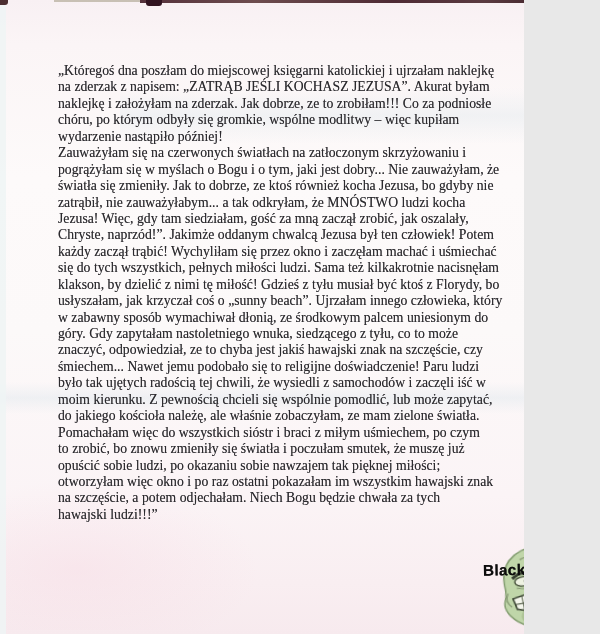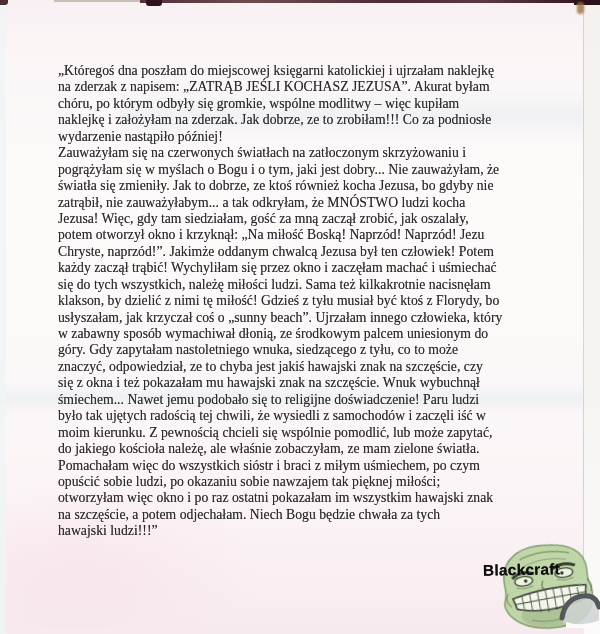--- a/index.html
+++ b/index.html
@@ -1,17 +1,17 @@
 <!DOCTYPE html>
 <html><head>
 <meta charset="utf-8">
 <style>
   html,body { margin:0; padding:0; background:#e8e8e8; }
   .scan {
-    position:relative; width:600px; height:634px; overflow:hidden;
+    position:relative; width:524px; height:634px; overflow:hidden;
     background: linear-gradient(180deg,
       #f8f0f3 0%, #fbf5f6 7%, #fdfafa 28%, #fcf9f9 52%,
       #fbf4f6 78%, #f9eef1 92%, #f7eaee 100%);
     font-family:"Liberation Serif", serif;
   }
   .edge-left   { position:absolute; left:0; top:0; width:6px; height:634px;
                  background:#eef4f5; opacity:.85; z-index:1; }
   .edge-right-strip { position:absolute; left:584px; top:0; width:16px; height:634px;
                  background:linear-gradient(180deg,#f4f1ee 0%,#f6f4f1 60%,#fbfafa 100%); z-index:1; }
   .edge-right-line  { position:absolute; left:583px; top:6px; width:1px; height:592px;
@@ -88,43 +88,42 @@
       <path d="M27 51 L 28 65 M35 50 L 36 68 M43 49 L 44 70 M51 48 L 52 71 M59 48 L 60 70 M67 48 L 68 69 M75 49 L 76 66 M83 50 L 84 62" stroke="#39452e" stroke-width="1" fill="none" opacity=".85"></path>
       <path d="M14 47 Q 9 55 16 61" fill="none" stroke="#556744" stroke-width="1.2" opacity=".6"></path>
       <path d="M94 43 Q 100 50 96 56" fill="none" stroke="#556744" stroke-width="1.2" opacity=".6"></path>
       <path d="M34 77 Q 54 83 74 77" fill="none" stroke="#556744" stroke-width="1.2" opacity=".55"></path>
     </svg>
   </div>
 
   <div class="doc">
       <div class="line">„Któregoś dna poszłam do miejscowej księgarni katolickiej i ujrzałam naklejkę</div>
       <div class="line">na zderzak z napisem: „ZATRĄB JEŚLI KOCHASZ JEZUSA”. Akurat byłam</div>
+      <div class="line">naklejkę i założyłam na zderzak. Jak dobrze, ze to zrobiłam!!! Co za podniosłe</div>
       <div class="line">chóru, po którym odbyły się gromkie, wspólne modlitwy – więc kupiłam</div>
-      <div class="line">naklejkę i założyłam na zderzak. Jak dobrze, ze to zrobiłam!!! Co za podniosłe</div>
       <div class="line">wydarzenie nastąpiło później!</div>
       <div class="line">Zauważyłam się na czerwonych światłach na zatłoczonym skrzyżowaniu i</div>
       <div class="line">pogrążyłam się w myślach o Bogu i o tym, jaki jest dobry... Nie zauważyłam, że</div>
       <div class="line">światła się zmieniły. Jak to dobrze, ze ktoś również kocha Jezusa, bo gdyby nie</div>
       <div class="line">zatrąbił, nie zauważyłabym... a tak odkryłam, że MNÓSTWO ludzi kocha</div>
       <div class="line">Jezusa! Więc, gdy tam siedziałam, gość za mną zaczął zrobić, jak oszalały,</div>
-      <div class="line">potem otworzył okno i krzyknął: „Na miłość Boską! Naprzód! Naprzód! Jezu</div>
       <div class="line">Chryste, naprzód!”. Jakimże oddanym chwalcą Jezusa był ten człowiek! Potem</div>
       <div class="line">każdy zaczął trąbić! Wychyliłam się przez okno i zaczęłam machać i uśmiechać</div>
-      <div class="line">się do tych wszystkich, należę miłości ludzi. Sama też kilkakrotnie nacisnęłam</div>
+      <div class="line">się do tych wszystkich, pełnych miłości ludzi. Sama też kilkakrotnie nacisnęłam</div>
       <div class="line">klakson, by dzielić z nimi tę miłość! Gdzieś z tyłu musiał być ktoś z Florydy, bo</div>
       <div class="line">usłyszałam, jak krzyczał coś o „sunny beach”. Ujrzałam innego człowieka, który</div>
       <div class="line">w zabawny sposób wymachiwał dłonią, ze środkowym palcem uniesionym do</div>
       <div class="line">góry. Gdy zapytałam nastoletniego wnuka, siedzącego z tyłu, co to może</div>
       <div class="line">znaczyć, odpowiedział, ze to chyba jest jakiś hawajski znak na szczęście, czy</div>
-      <div class="line">się z okna i też pokazałam mu hawajski znak na szczęście. Wnuk wybuchnął</div>
       <div class="line">śmiechem... Nawet jemu podobało się to religijne doświadczenie! Paru ludzi</div>
       <div class="line">było tak ujętych radością tej chwili, że wysiedli z samochodów i zaczęli iść w</div>
       <div class="line">moim kierunku. Z pewnością chcieli się wspólnie pomodlić, lub może zapytać,</div>
       <div class="line">do jakiego kościoła należę, ale właśnie zobaczyłam, ze mam zielone światła.</div>
       <div class="line">Pomachałam więc do wszystkich sióstr i braci z miłym uśmiechem, po czym</div>
+      <div class="line">to zrobić, bo znowu zmieniły się światła i poczułam smutek, że muszę już</div>
       <div class="line">opuścić sobie ludzi, po okazaniu sobie nawzajem tak pięknej miłości;</div>
       <div class="line">otworzyłam więc okno i po raz ostatni pokazałam im wszystkim hawajski znak</div>
       <div class="line">na szczęście, a potem odjechałam. Niech Bogu będzie chwała za tych</div>
       <div class="line">hawajski ludzi!!!”</div>
     </div>
 
   <div class="watermark-label">Blackcraft</div>
 
   <div class="page-curl">
     <svg width="46" height="40" viewBox="0 0 46 40">

